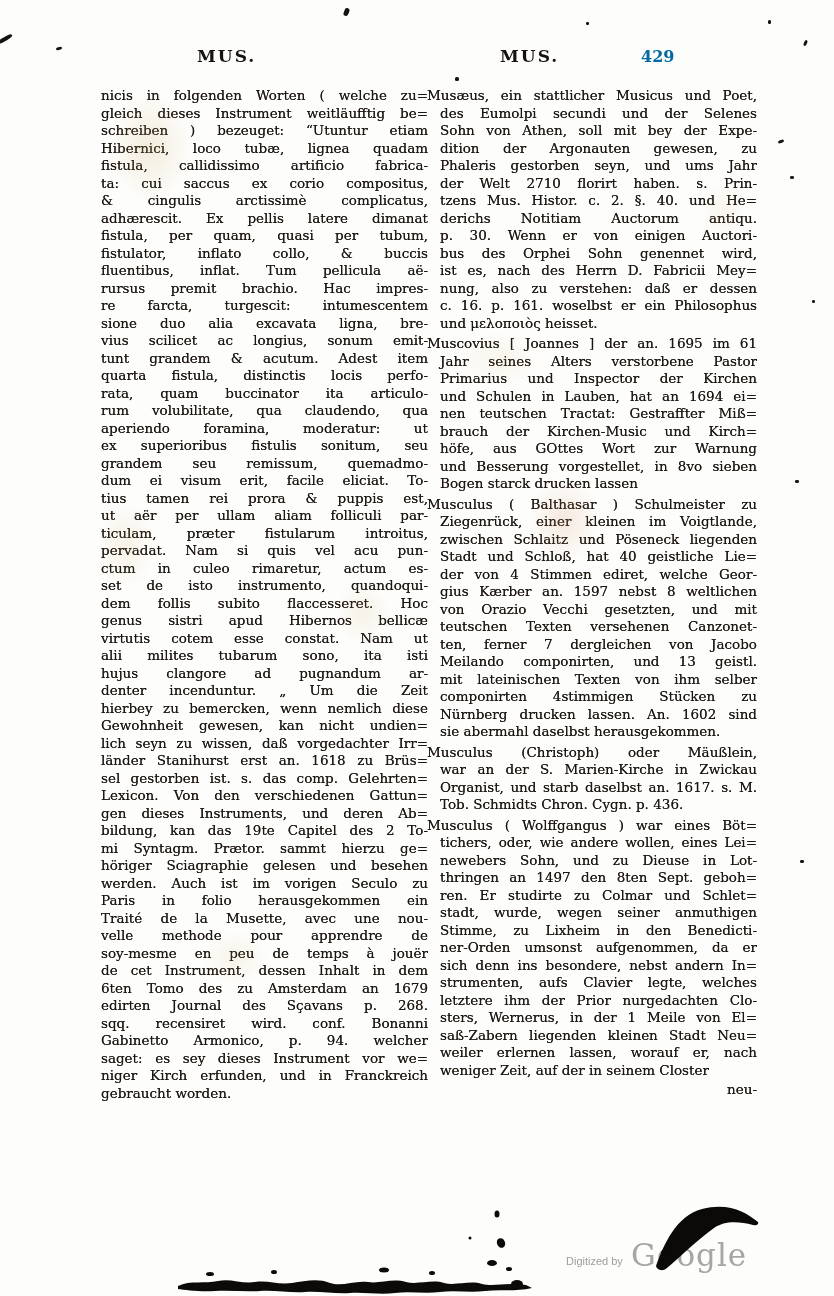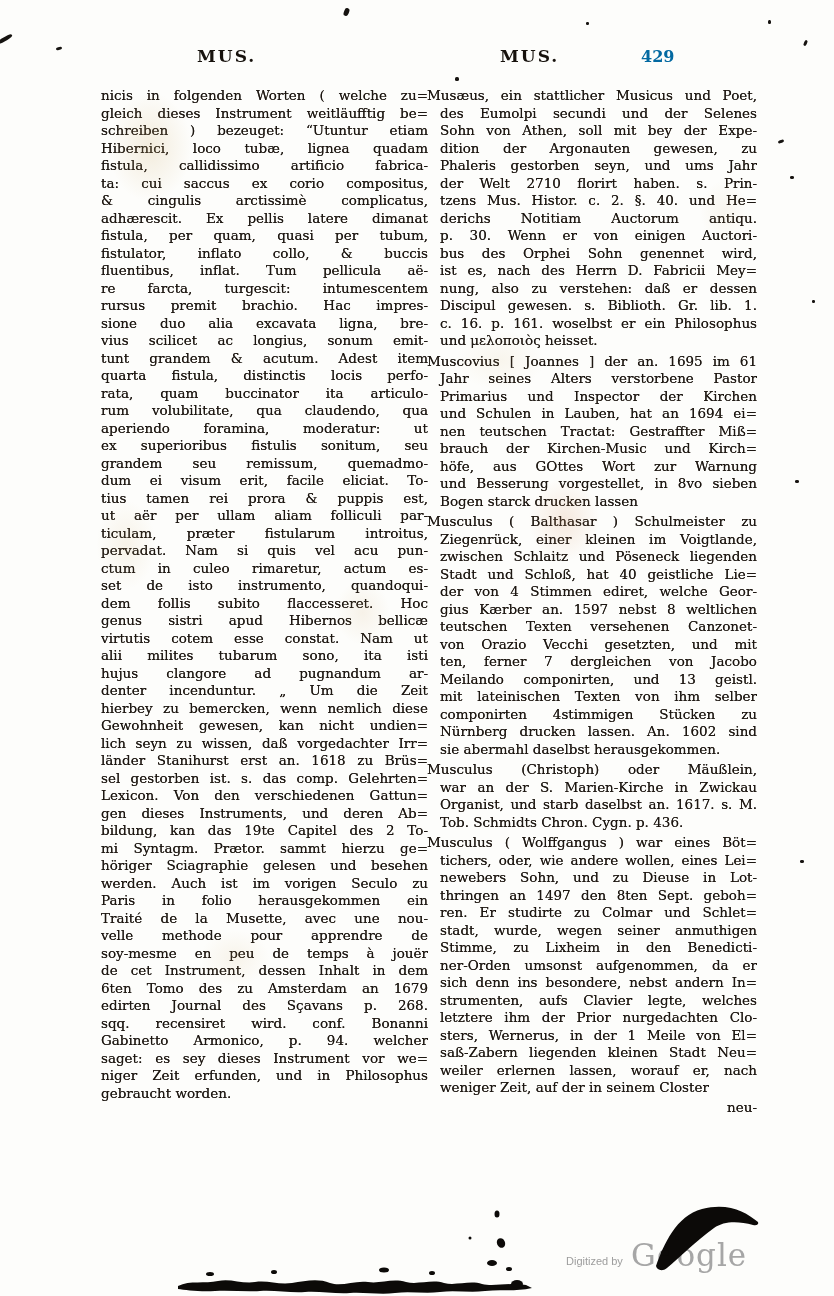--- a/index.html
+++ b/index.html
@@ -72,22 +72,22 @@
         <div class="line cont">gleich dieses Instrument weitläufftig be=</div>
         <div class="line cont">schreiben ) bezeuget: “Utuntur etiam</div>
         <div class="line cont">Hibernici, loco tubæ, lignea quadam</div>
         <div class="line cont">fistula, callidissimo artificio fabrica-</div>
         <div class="line cont">ta: cui saccus ex corio compositus,</div>
         <div class="line cont">&amp; cingulis arctissimè complicatus,</div>
         <div class="line cont">adhærescit.  Ex pellis latere dimanat</div>
         <div class="line cont">fistula, per quam, quasi per tubum,</div>
         <div class="line cont">fistulator, inflato collo, &amp; buccis</div>
         <div class="line cont">fluentibus, inflat.  Tum pellicula aë-</div>
+        <div class="line cont">rursus premit brachio.  Hac impres-</div>
         <div class="line cont">re farcta, turgescit: intumescentem</div>
-        <div class="line cont">rursus premit brachio.  Hac impres-</div>
         <div class="line cont">sione duo alia excavata ligna, bre-</div>
         <div class="line cont">vius scilicet ac longius, sonum emit-</div>
         <div class="line cont">tunt grandem &amp; acutum.  Adest item</div>
         <div class="line cont">quarta fistula, distinctis locis perfo-</div>
         <div class="line cont">rata, quam buccinator ita articulo-</div>
         <div class="line cont">rum volubilitate, qua claudendo, qua</div>
         <div class="line cont">aperiendo foramina, moderatur: ut</div>
         <div class="line cont">ex superioribus fistulis sonitum, seu</div>
         <div class="line cont">grandem seu remissum, quemadmo-</div>
         <div class="line cont">dum ei visum erit, facile eliciat.  To-</div>
@@ -117,39 +117,38 @@
         <div class="line cont">Paris in folio herausgekommen ein</div>
         <div class="line cont">Traité de la Musette, avec une nou-</div>
         <div class="line cont">velle methode pour apprendre de</div>
         <div class="line cont">soy-mesme en peu de temps à jouër</div>
         <div class="line cont">de cet Instrument, dessen Inhalt in dem</div>
         <div class="line cont">6ten Tomo des zu Amsterdam an 1679</div>
         <div class="line cont">edirten Journal des Sçavans p. 268.</div>
         <div class="line cont">sqq. recensiret wird.  conf. Bonanni</div>
         <div class="line cont">Gabinetto Armonico, p. 94. welcher</div>
         <div class="line cont">saget: es sey dieses Instrument vor we=</div>
-        <div class="line cont">niger Zeit erfunden, und in Philosophus</div>
+        <div class="line cont">niger Kirch erfunden, und in Franckreich</div>
         <div class="line cont last">gebraucht worden.</div>
       </div>
     </div>
   <div class="col col-right hang">
       <div class="entry">
         <div class="line">Musæus, ein stattlicher Musicus und Poet,</div>
         <div class="line cont">des Eumolpi secundi und der Selenes</div>
         <div class="line cont">Sohn von Athen, soll mit bey der Expe-</div>
         <div class="line cont">dition der Argonauten gewesen, zu</div>
         <div class="line cont">Phaleris gestorben seyn, und ums Jahr</div>
         <div class="line cont">der Welt 2710 florirt haben.  s. Prin-</div>
         <div class="line cont">tzens Mus. Histor. c. 2. §. 40. und He=</div>
         <div class="line cont">derichs Notitiam Auctorum antiqu.</div>
         <div class="line cont">p. 30.  Wenn er von einigen Auctori-</div>
         <div class="line cont">bus des Orphei Sohn genennet wird,</div>
         <div class="line cont">ist es, nach des Herrn D. Fabricii Mey=</div>
         <div class="line cont">nung, also zu verstehen: daß er dessen</div>
-        <div class="line cont">Discipul gewesen. s. Biblioth. Gr. lib. 1.</div>
         <div class="line cont">c. 16. p. 161. woselbst er ein Philosophus</div>
         <div class="line cont last">und μελοποιὸς heisset.</div>
       </div>
       <div class="entry">
         <div class="line">Muscovius [ Joannes ] der an. 1695 im 61</div>
         <div class="line cont">Jahr seines Alters verstorbene Pastor</div>
         <div class="line cont">Primarius und Inspector der Kirchen</div>
         <div class="line cont">und Schulen in Lauben, hat an 1694 ei=</div>
         <div class="line cont">nen teutschen Tractat: Gestraffter Miß=</div>
         <div class="line cont">brauch der Kirchen-Music und Kirch=</div>
@@ -157,22 +156,22 @@
         <div class="line cont">und Besserung vorgestellet, in 8vo sieben</div>
         <div class="line cont last">Bogen starck drucken lassen</div>
       </div>
       <div class="entry">
         <div class="line">Musculus ( Balthasar ) Schulmeister zu</div>
         <div class="line cont">Ziegenrück, einer kleinen im Voigtlande,</div>
         <div class="line cont">zwischen Schlaitz und Pöseneck liegenden</div>
         <div class="line cont">Stadt und Schloß, hat 40 geistliche Lie=</div>
         <div class="line cont">der von 4 Stimmen ediret, welche Geor-</div>
         <div class="line cont">gius Kærber an. 1597 nebst 8 weltlichen</div>
+        <div class="line cont">von Orazio Vecchi gesetzten, und mit</div>
         <div class="line cont">teutschen Texten versehenen Canzonet-</div>
-        <div class="line cont">von Orazio Vecchi gesetzten, und mit</div>
         <div class="line cont">ten, ferner 7 dergleichen von Jacobo</div>
         <div class="line cont">Meilando componirten, und 13 geistl.</div>
         <div class="line cont">mit lateinischen Texten von ihm selber</div>
         <div class="line cont">componirten 4stimmigen Stücken zu</div>
         <div class="line cont">Nürnberg drucken lassen. An. 1602 sind</div>
         <div class="line cont last">sie abermahl daselbst herausgekommen.</div>
       </div>
       <div class="entry">
         <div class="line">Musculus (Christoph) oder Mäußlein,</div>
         <div class="line cont">war an der S. Marien-Kirche in Zwickau</div>

